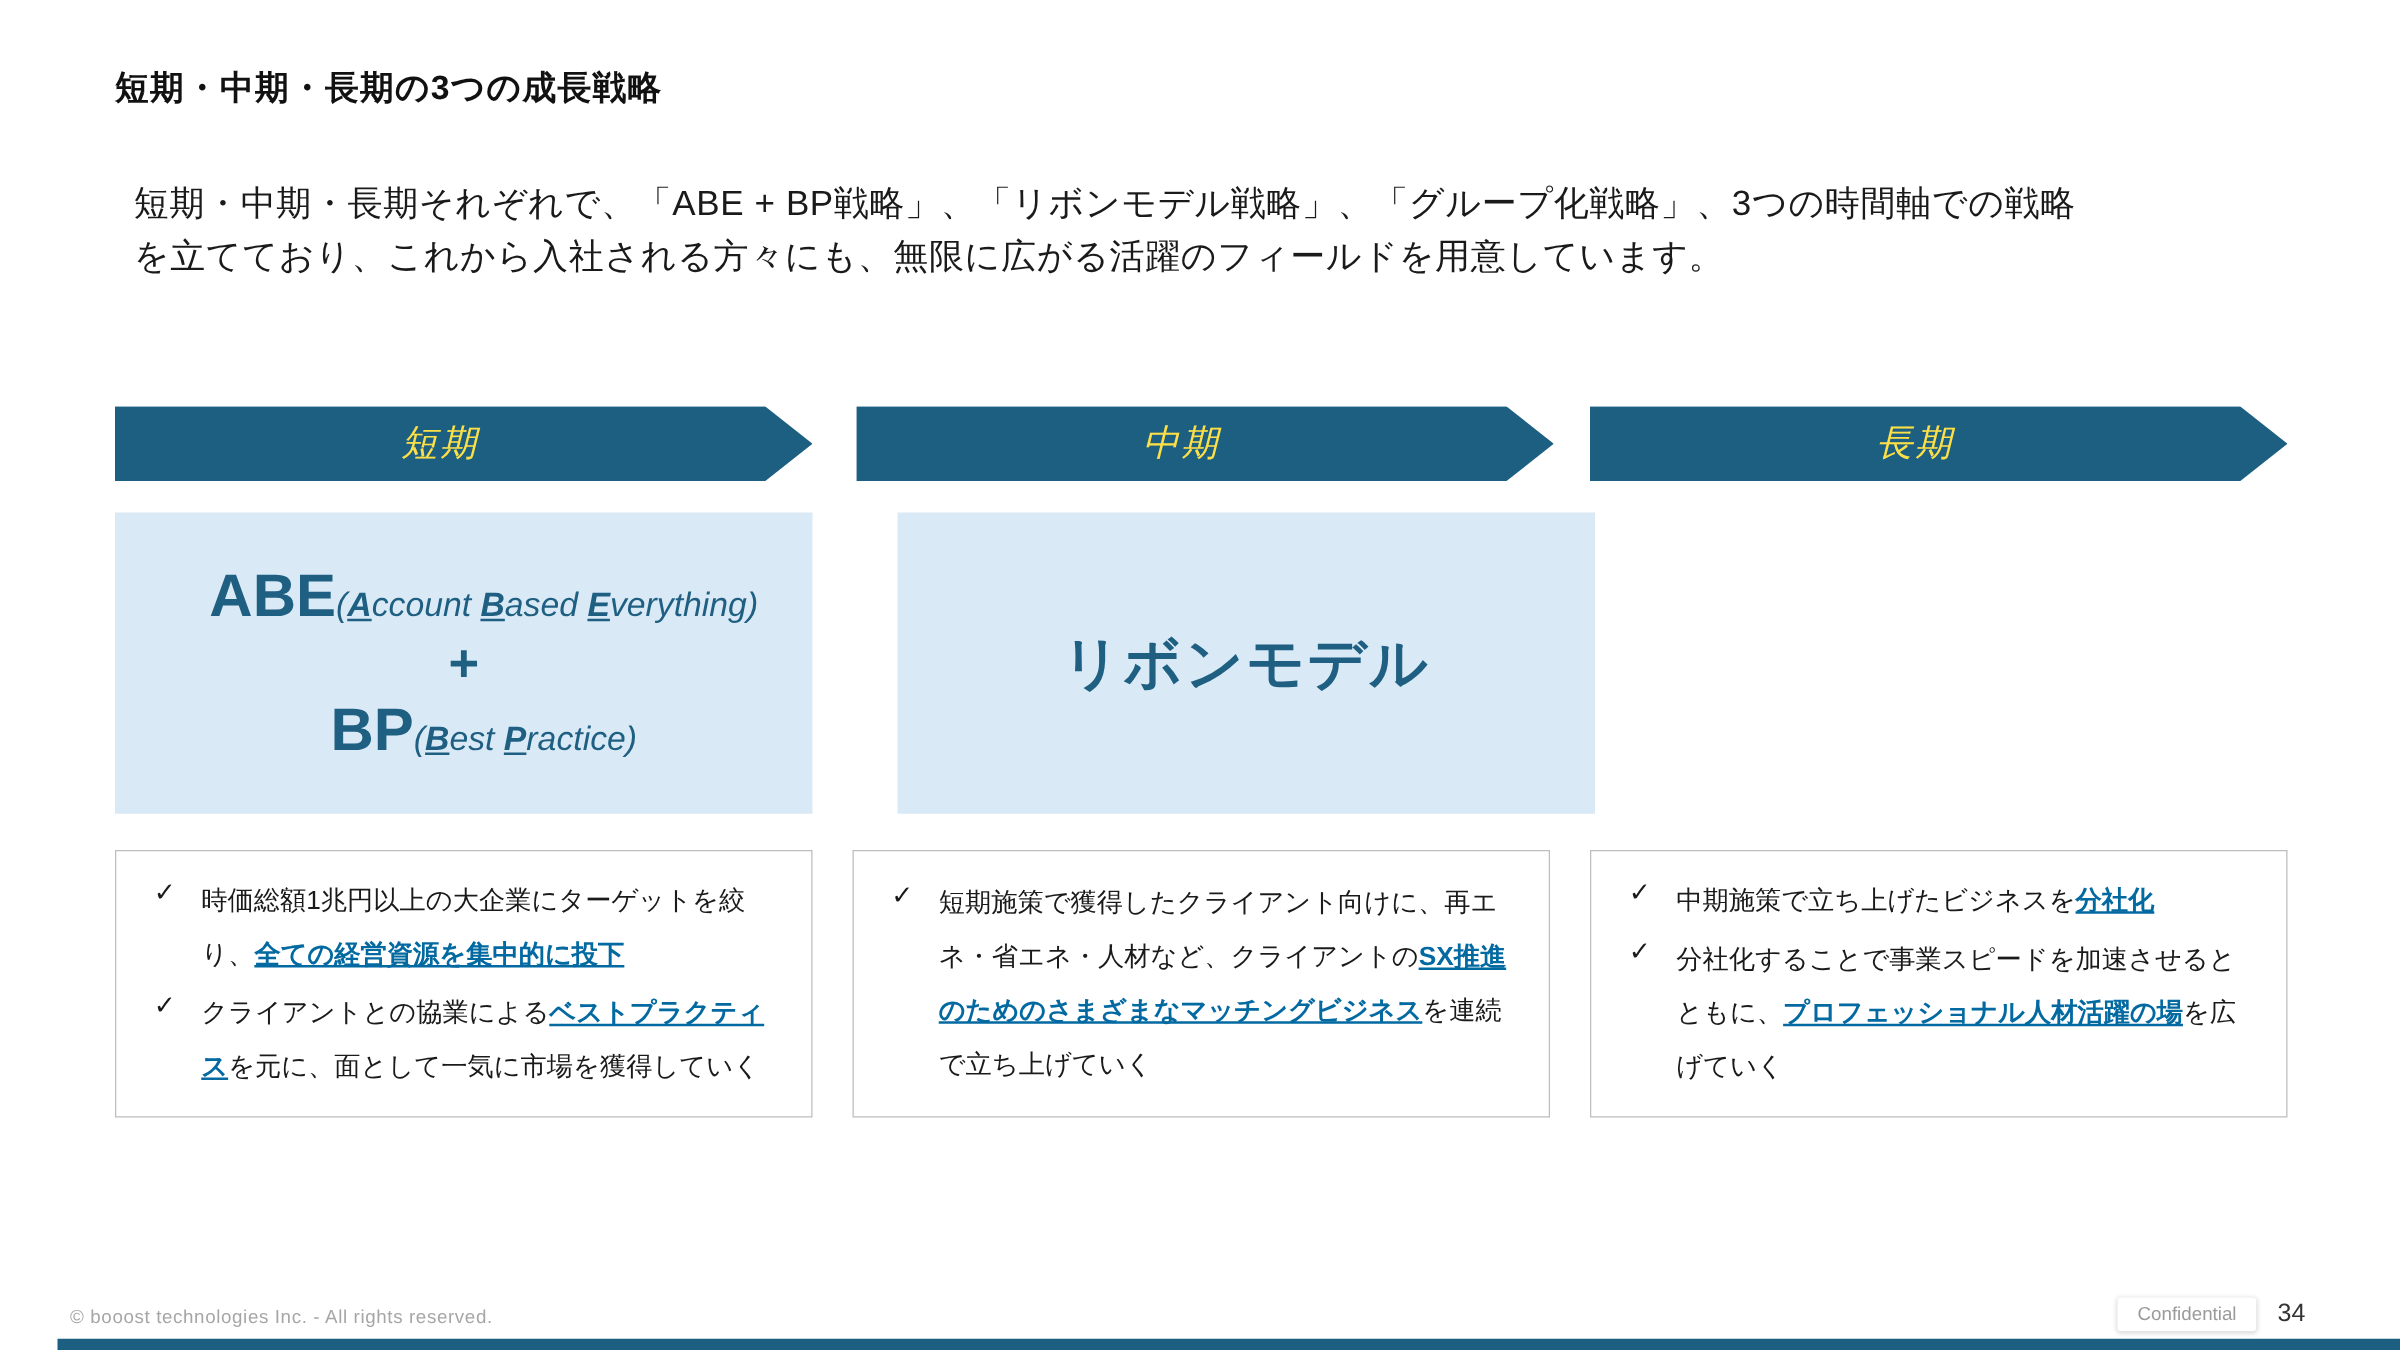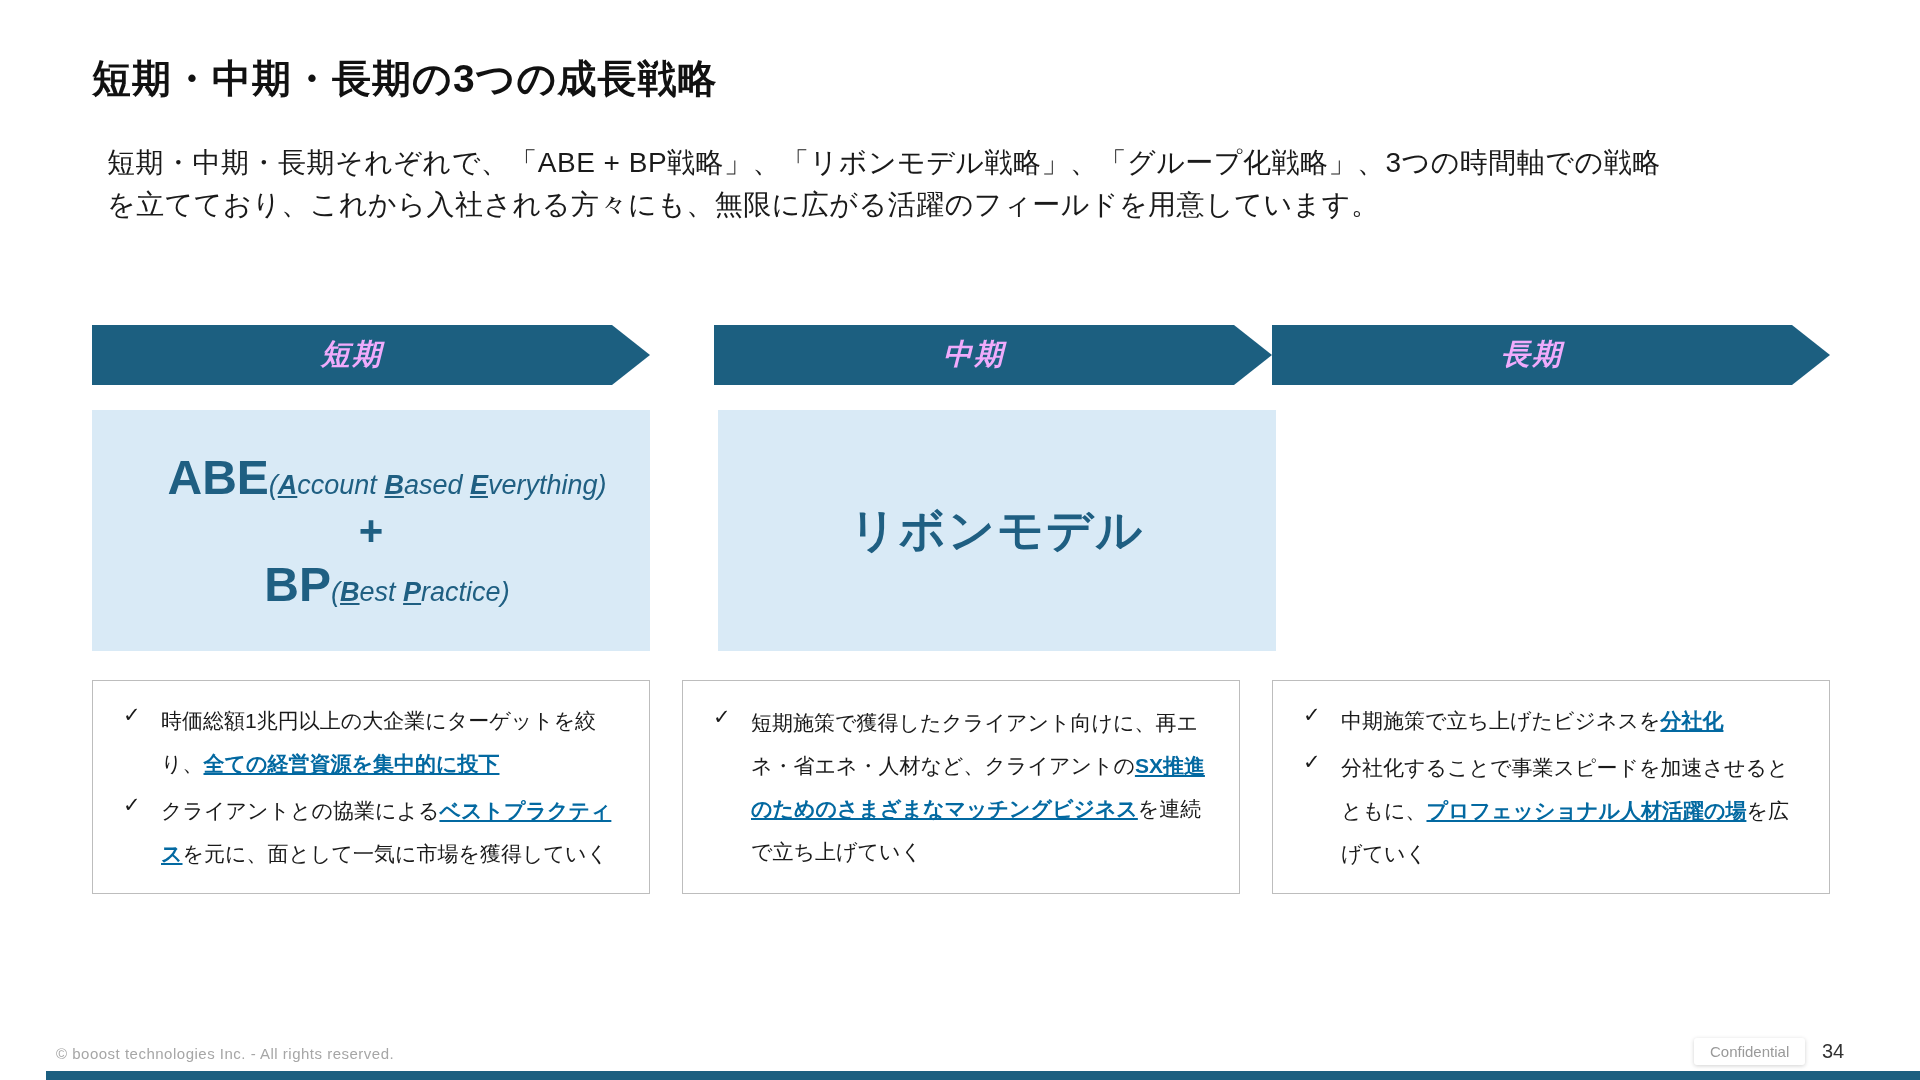--- a/index.html
+++ b/index.html
@@ -3,35 +3,35 @@
 <meta charset="utf-8">
 <style>
   html,body { margin:0; padding:0; background:#ffffff; }
   * { box-sizing:border-box; }
   .slide {
     position:relative; width:1920px; height:1080px; background:#ffffff;
     font-family:"Liberation Sans","DejaVu Sans",sans-serif; overflow:hidden;
   }
   .title {
     position:absolute; left:92px; top:52px;
-    font-size:39px; font-weight:bold; color:#111111; letter-spacing:1px;
+    font-size:27px; font-weight:bold; color:#111111; letter-spacing:1px;
   }
   .subtitle {
     position:absolute; left:107px; top:142px;
     font-size:28px; line-height:42px; color:#1a1a1a; letter-spacing:0.5px;
   }
   .arrow {
     position:absolute; top:325px; width:558px; height:60px;
     background:#1c5f80;
     clip-path:polygon(0 0, 520px 0, 100% 50%, 520px 100%, 0 100%);
     display:flex; align-items:center; justify-content:center;
     padding-right:38px;
   }
   .arrow-label {
-    color:#f0abfc; font-weight:bold; font-style:italic; font-size:29px; letter-spacing:2px;
+    color:#fde047; font-weight:normal; font-style:italic; font-size:29px; letter-spacing:2px;
   }
   .bluebox {
     position:absolute; top:410px; width:558px; height:241px; background:#d9eaf6;
     display:flex; flex-direction:column; align-items:center; justify-content:center; gap:6px;
   }
   .card-label { font-size:46px; font-weight:bold; color:#1f5f82; letter-spacing:2px; }
   .abe-line { color:#1f5f82; white-space:nowrap; }
   .big-acronym { font-size:48px; font-weight:bold; color:#1f5f82;margin-left:32px; }
   .paren-text { font-size:27px; font-style:italic; color:#1f5f82; }
   .lead-letter { font-size:27px; font-style:italic; font-weight:bold; text-decoration:underline; color:#1f5f82; }
@@ -89,21 +89,21 @@
     <div class="bullet-row">
       <span class="check">✓</span>
       <span class="btext"><span>時価総額1兆円以上の大企業にターゲットを絞り、</span><span class="blink">全ての経営資源を集中的に投下</span><span></span></span>
     </div>
     <div class="bullet-row">
       <span class="check">✓</span>
       <span class="btext"><span>クライアントとの協業による</span><span class="blink">ベストプラクティス</span><span>を元に、面として一気に市場を獲得していく</span></span>
     </div>
   </div>
 
-  <div class="arrow" style="left:714px">
+  <div class="arrow" style="left:685px">
     <span class="arrow-label">中期</span>
   </div>
   <div class="bluebox" style="left:718px">
     <div class="card-label">リボンモデル</div>
   </div>
   <div class="bulletbox" style="left:682px">
     <div class="bullet-row">
       <span class="check">✓</span>
       <span class="btext"><span>短期施策で獲得したクライアント向けに、再エネ・省エネ・人材など、クライアントの</span><span class="blink">SX推進のためのさまざまなマッチングビジネス</span><span>を連続で立ち上げていく</span></span>
     </div>

